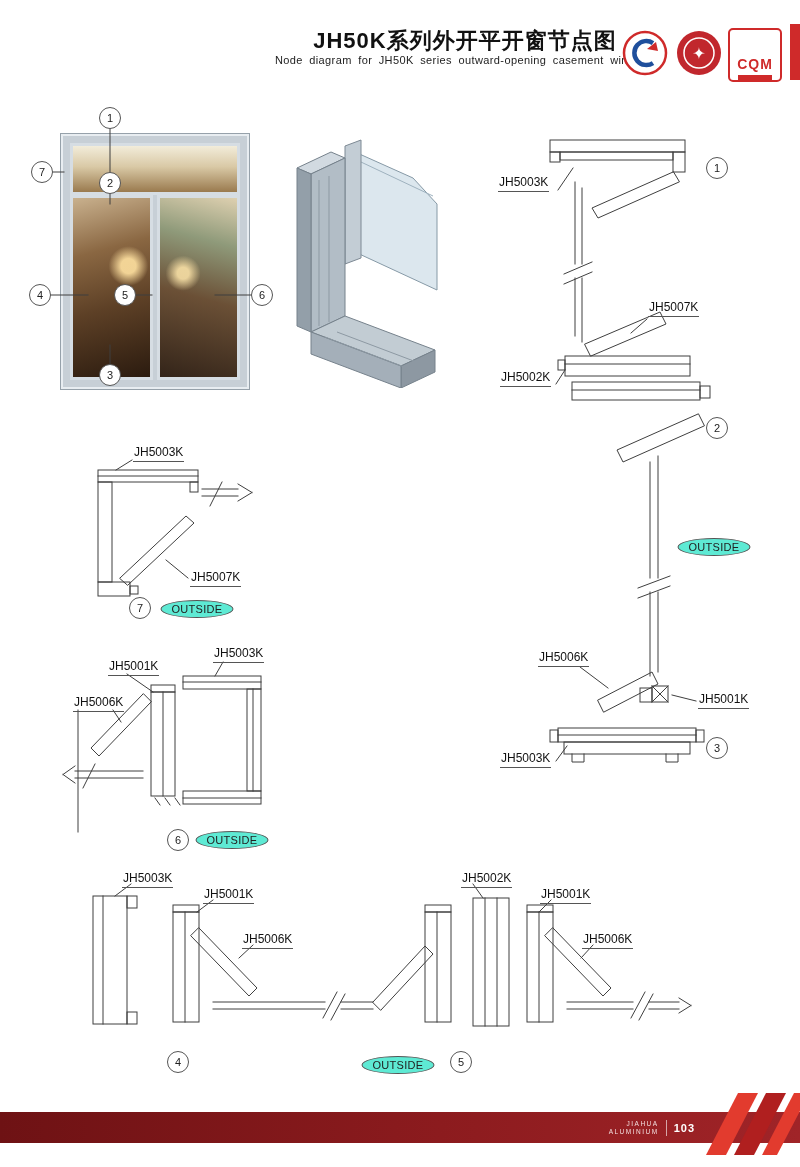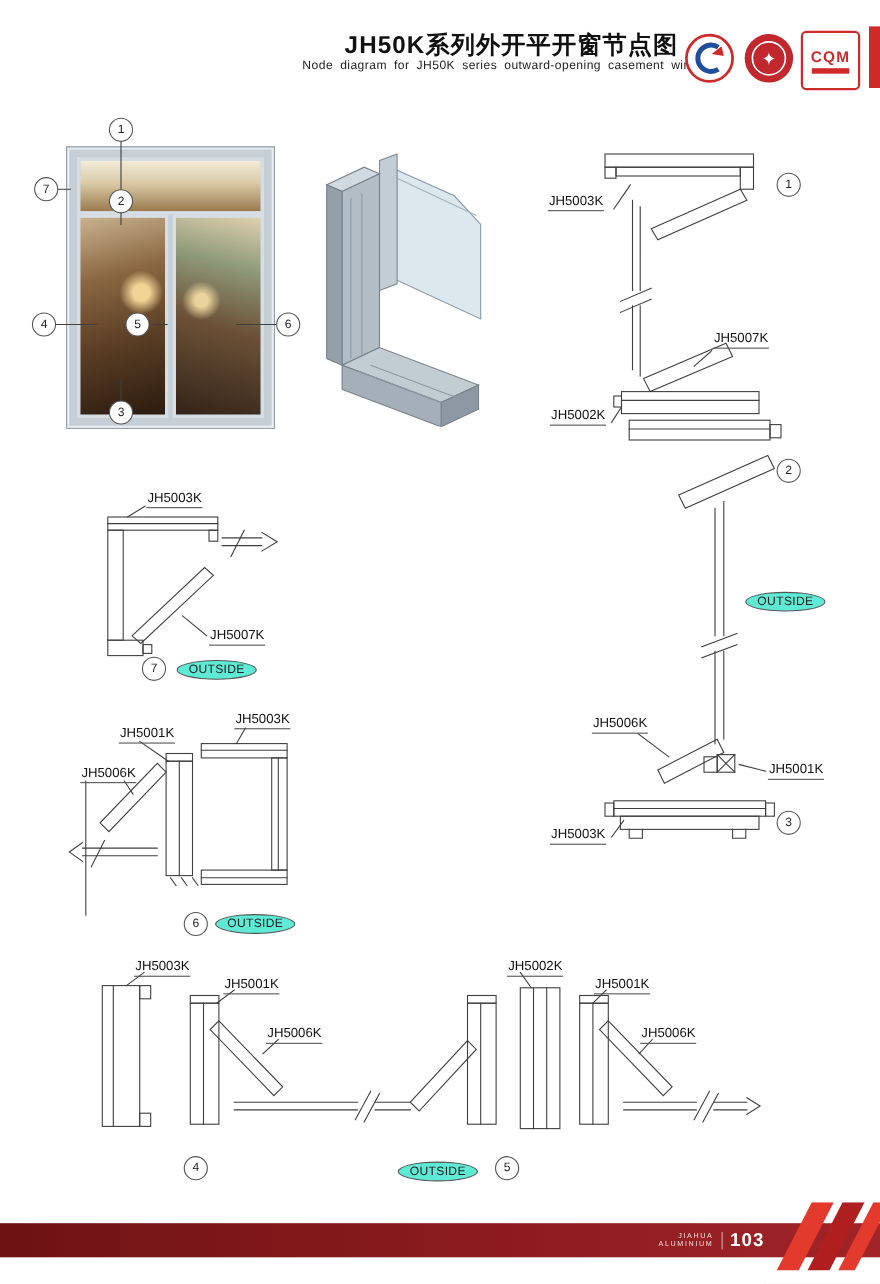--- a/index.html
+++ b/index.html
@@ -15,21 +15,21 @@
   
   .title-cn{position:absolute;left:140px;top:26px;width:650px;text-align:center;
     font-size:22px;font-weight:bold;letter-spacing:1px;}
   .title-en{position:absolute;left:140px;top:54px;width:650px;text-align:center;
     font-size:11px;color:#222;letter-spacing:0.4px;word-spacing:3px;}
   .logo{position:absolute;width:46px;height:46px;top:30px;}
   .logo-cgc{left:622px;}
   .logo-quality{left:676px;}
   .logo-cqm{position:absolute;left:728px;top:28px;width:50px;height:50px;
     border:2px solid var(--accent-red);border-radius:5px;background:#fff;
-    display:flex;flex-direction:column;align-items:center;justify-content:center;gap:3px;}
+    display:flex;flex-direction:column;align-items:center;justify-content:flex-end;gap:3px;}
   .logo-cqm .cqm-text{font-size:14px;font-weight:bold;color:var(--accent-red);letter-spacing:1px;}
   .logo-cqm .cqm-bar{display:block;width:34px;height:5px;background:var(--accent-red);}
   .header-strip{position:absolute;left:790px;top:24px;width:10px;height:56px;background:var(--accent-red);}
   
   .photo{position:absolute;left:60px;top:133px;width:188px;height:255px;
     background:#c7cfd6;border:1px solid #96a1aa;box-shadow:inset 0 0 0 2px #e8edf1;}
   .ph-transom{position:absolute;left:9px;top:9px;right:9px;height:46px;border:3px solid #d6dde3;
     background:linear-gradient(180deg,#f2ecda 0%,#d9c9a6 45%,#9a7a4e 100%);}
   .ph-sash-l{position:absolute;left:9px;top:61px;width:77px;bottom:9px;border:3px solid #d6dde3;
     background:radial-gradient(circle at 72% 38%,rgba(255,225,160,.9) 0 6%,transparent 16%),
@@ -50,21 +50,21 @@
     font-size:11px;color:#222;background:#5eead4;letter-spacing:0.3px;transform:translate(-50%,-50%);}
   .plabel{position:absolute;font-size:12px;color:#111;line-height:13px;
     border-bottom:1px solid #555;padding:0 1px 2px 1px;background:transparent;}
   
   .footer-bar{position:absolute;left:0;top:1112px;width:800px;height:31px;
     background:linear-gradient(90deg,#6e1214 0%,var(--footer-maroon) 55%,#a02428 100%);}
   .footer-text{position:absolute;left:480px;top:1112px;width:215px;height:31px;
     display:flex;align-items:center;justify-content:flex-end;gap:7px;color:#fff;}
   .footer-brand{text-align:right;font-size:6.5px;letter-spacing:1.5px;line-height:8px;color:#f3dede;}
   .footer-divider{width:1px;height:16px;background:rgba(255,255,255,.6);}
-  .footer-page{font-size:17px;font-weight:bold;letter-spacing:1px;}
+  .footer-page{font-size:11px;font-weight:bold;letter-spacing:1px;}
   .footer-arrows{position:absolute;left:692px;top:1093px;}
 </style>
 </head>
 <body>
 
 <div class="page">
 
   <div class="title-cn">JH50K系列外开平开窗节点图</div>
   <div class="title-en">Node diagram for JH50K series outward-opening casement windows</div>
 

